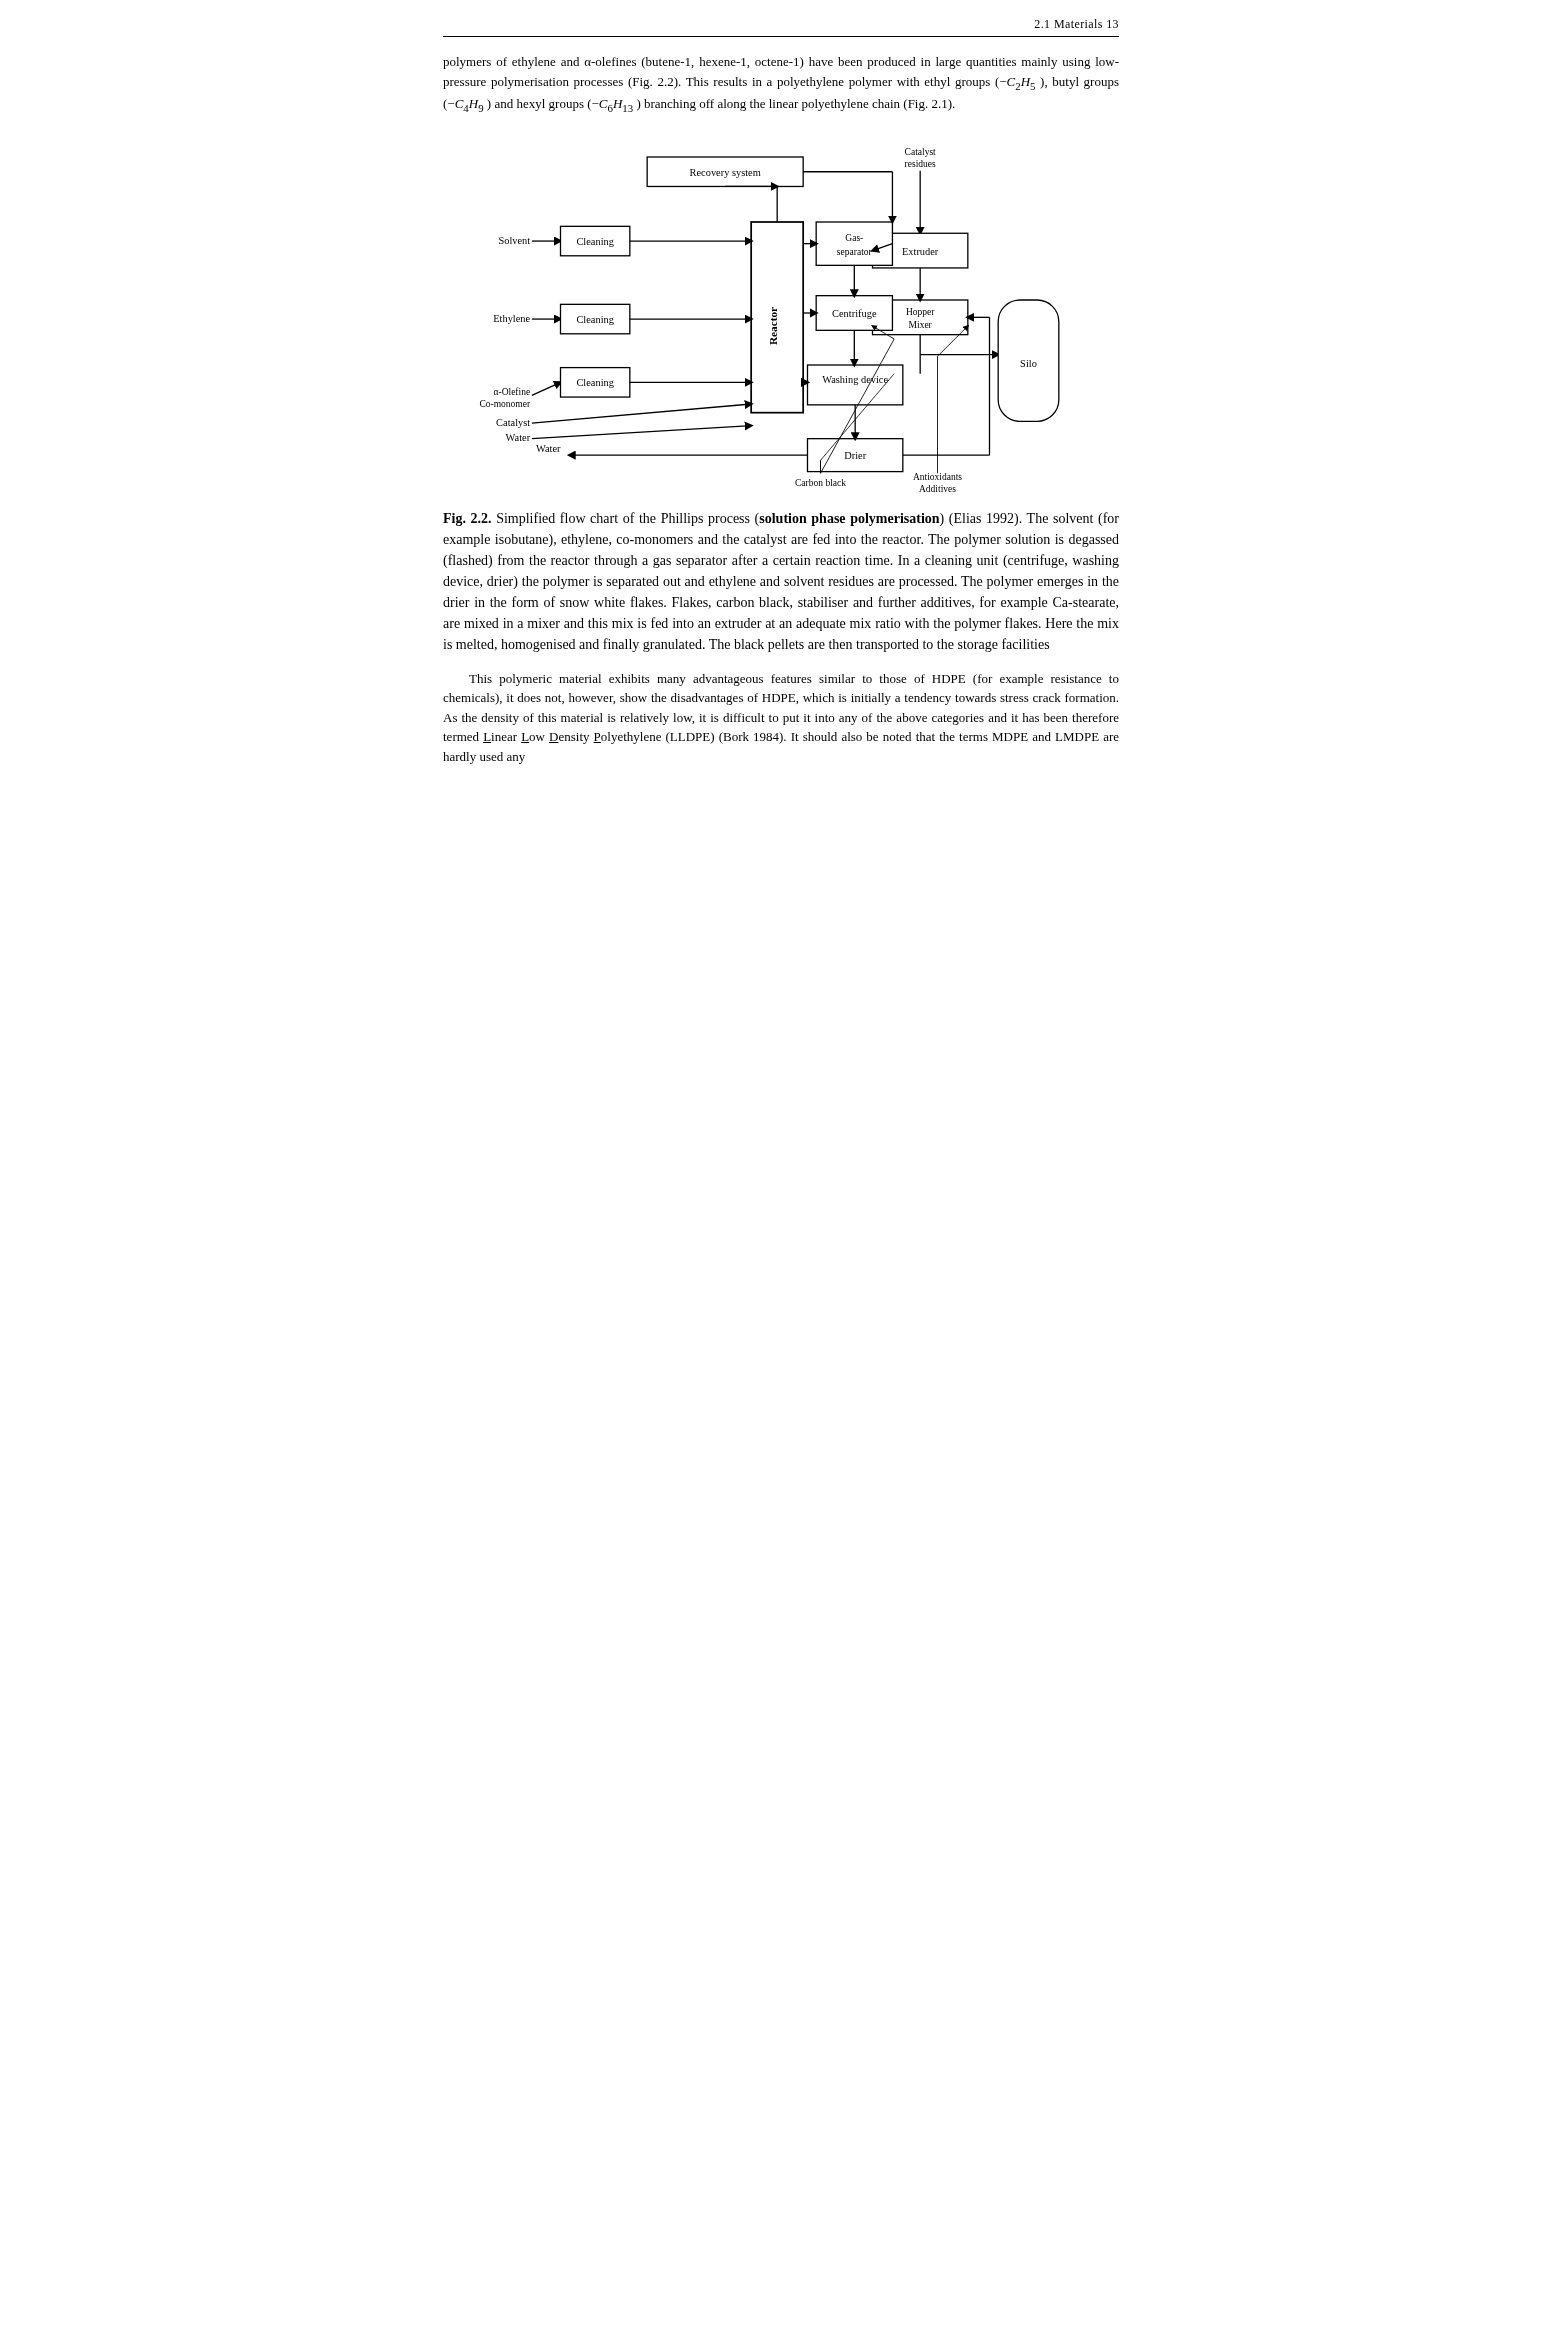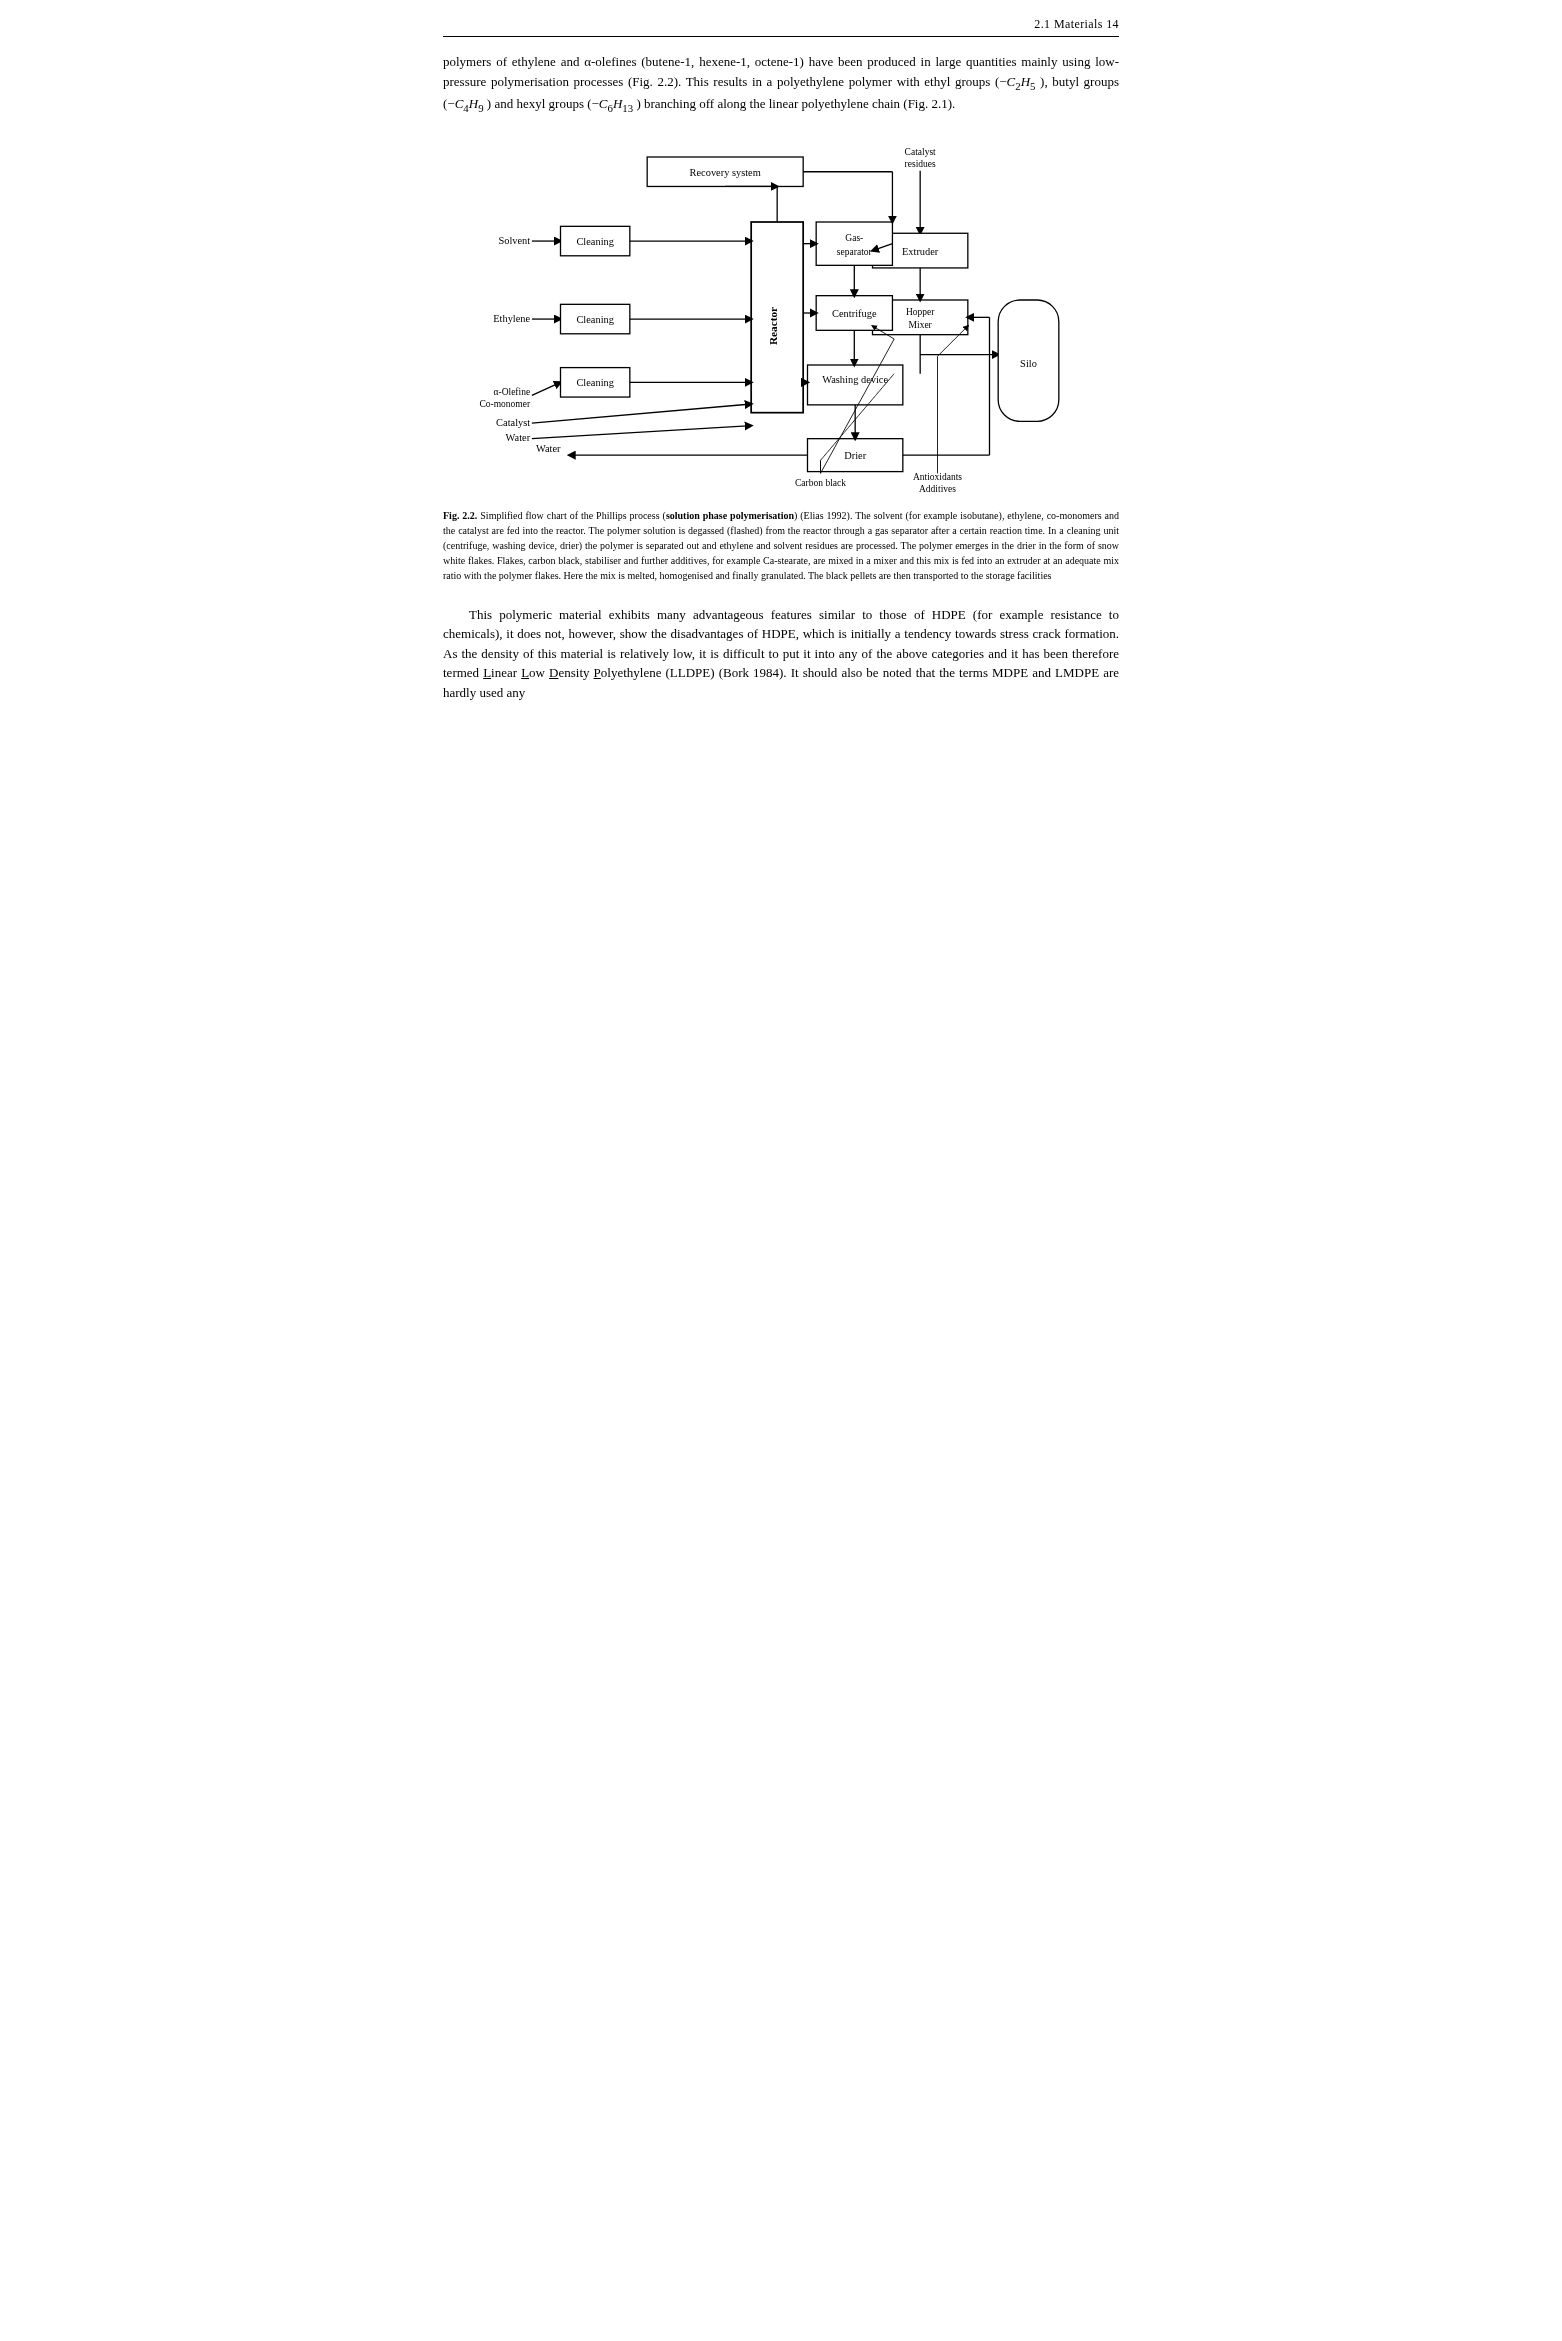--- a/index.html
+++ b/index.html
@@ -37,37 +37,37 @@
       justify-content: center;
       margin: 15.6px 0 8.7px 0;
     }
     .diagram-svg-wrapper {
       width: 607px;
     }
 
     .figure-caption {
       line-height: 1.5;
       text-align: justify;
-      margin-bottom: 22px;
-      font-size: 10px;
+      margin-bottom: 14px;
+      font-size: 14px;
     }
     .figure-caption .bold { font-weight: bold; }
 
     .body-text-indent {
       line-height: 1.5;
       text-align: justify;
       text-indent: 2em;
       margin-bottom: 19px;
     }
   </style>
 </head>
 <body>
 
 <div class="page-header">
-  <span class="page-header-text">2.1 Materials    14</span>
+  <span class="page-header-text">2.1 Materials    13</span>
 </div>
 
 <p class="body-text">
   polymers of ethylene and α-olefines (butene-1, hexene-1, octene-1) have been produced in large quantities mainly using low-pressure polymerisation processes (Fig. 2.2). This results in a polyethylene polymer with ethyl groups (−<i>C</i><sub>2</sub><i>H</i><sub>5</sub> ), butyl groups (−<i>C</i><sub>4</sub><i>H</i><sub>9</sub> ) and hexyl groups (−<i>C</i><sub>6</sub><i>H</i><sub>13</sub> ) branching off along the linear polyethylene chain (Fig. 2.1).
 </p>
 
 <div class="figure-container">
   <div class="diagram-svg-wrapper">
     <svg viewBox="0 0 700 420" width="607" height="364" xmlns="http://www.w3.org/2000/svg" font-family="Times New Roman, serif" font-size="12">
 

